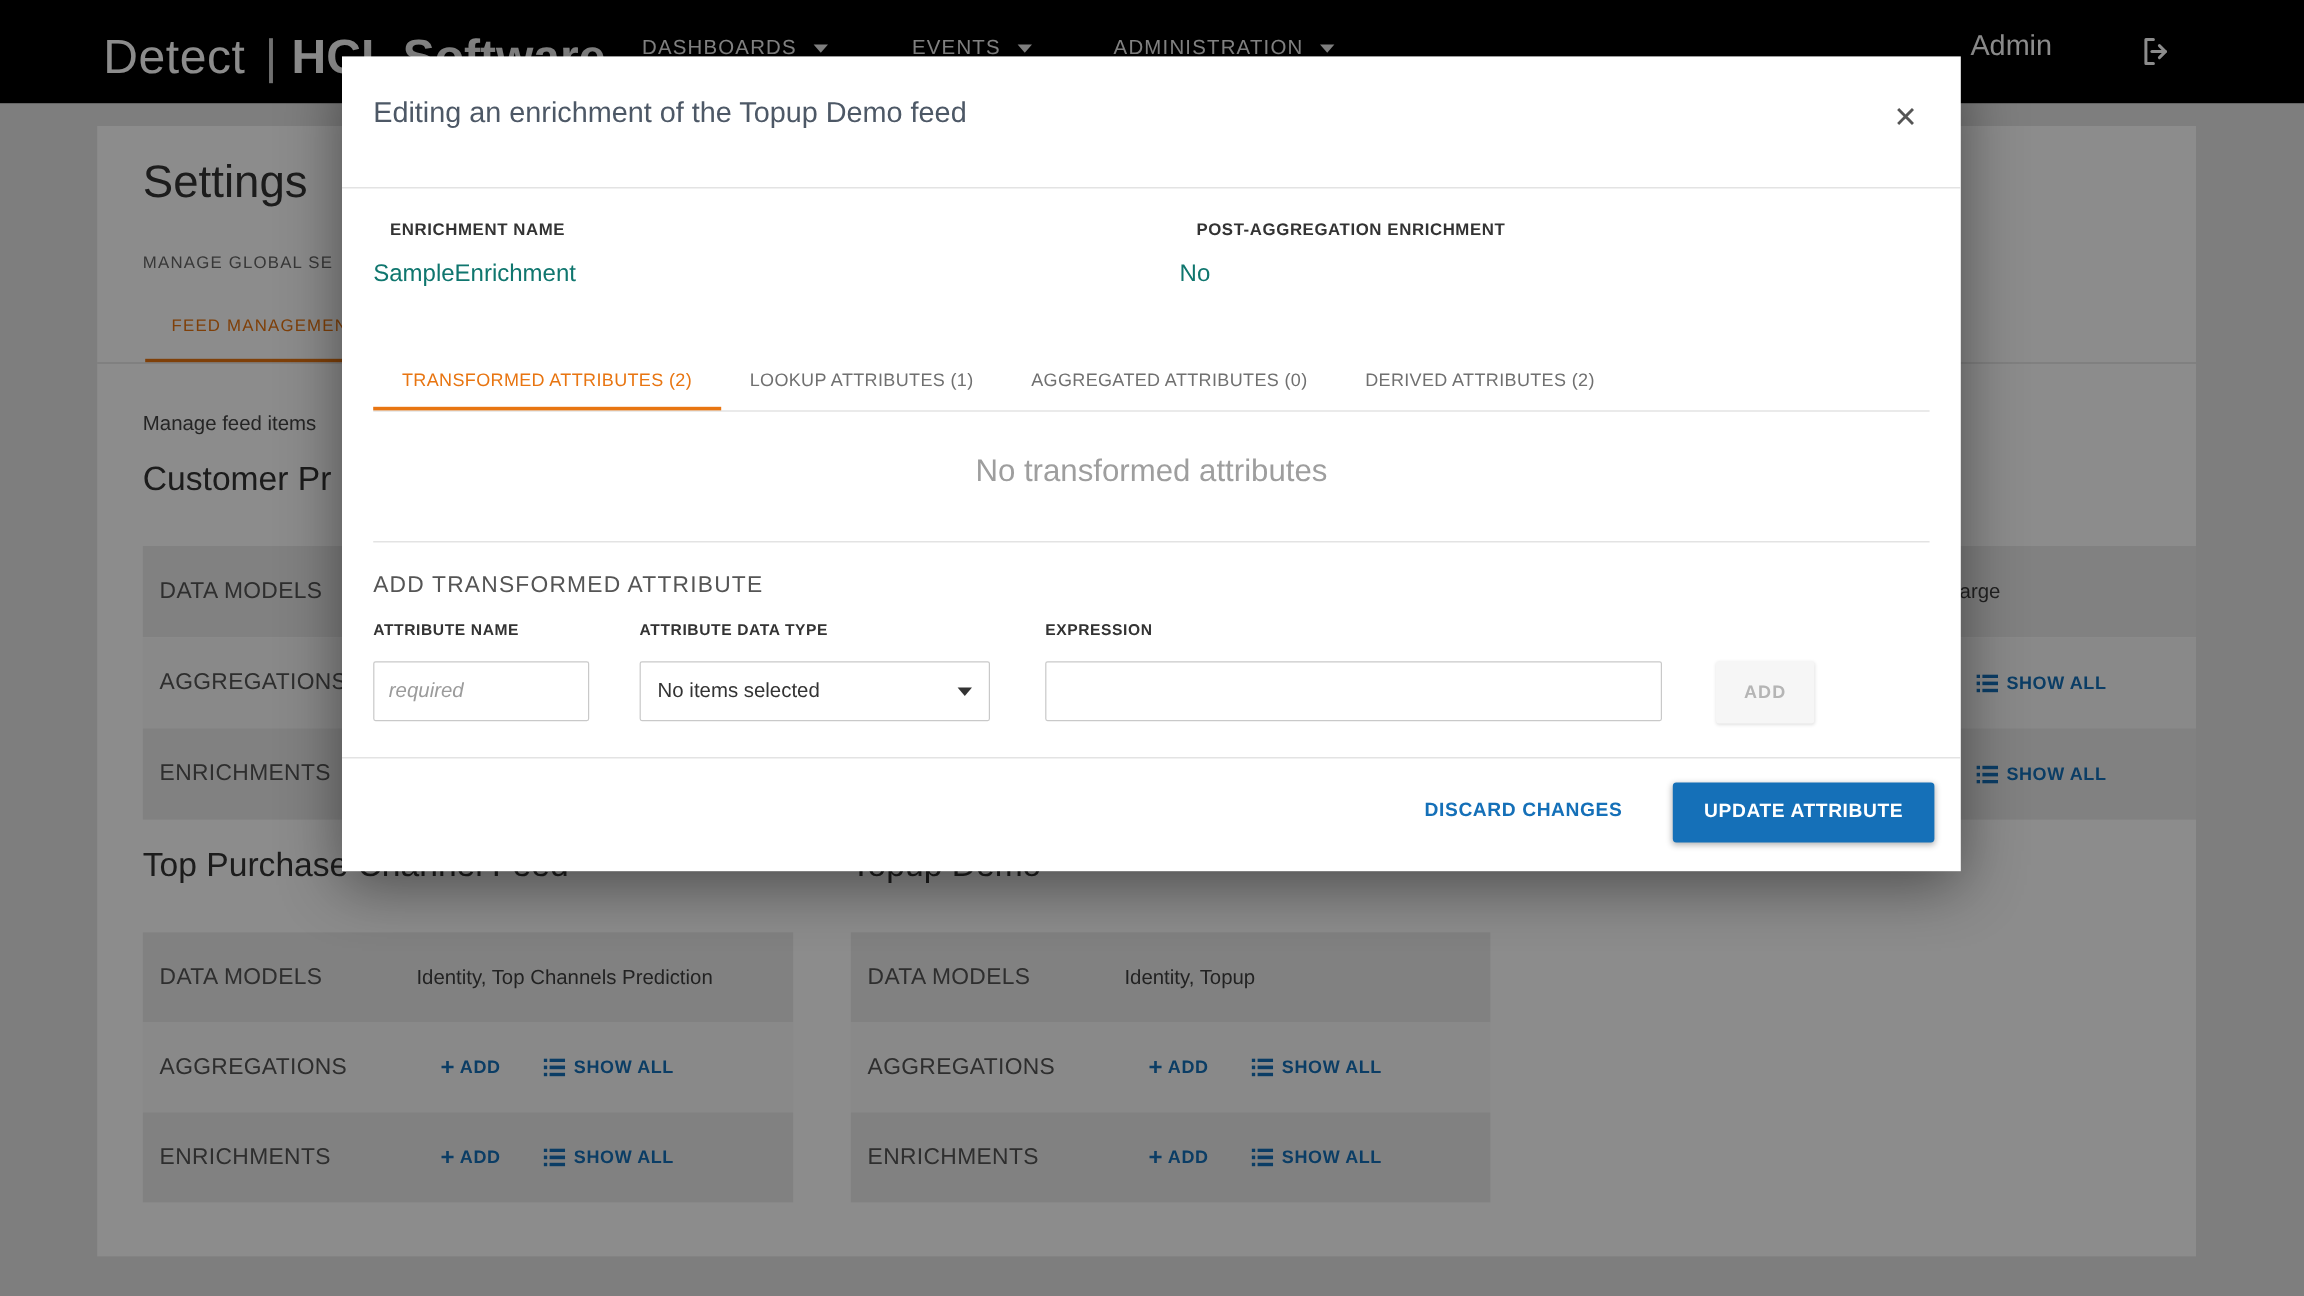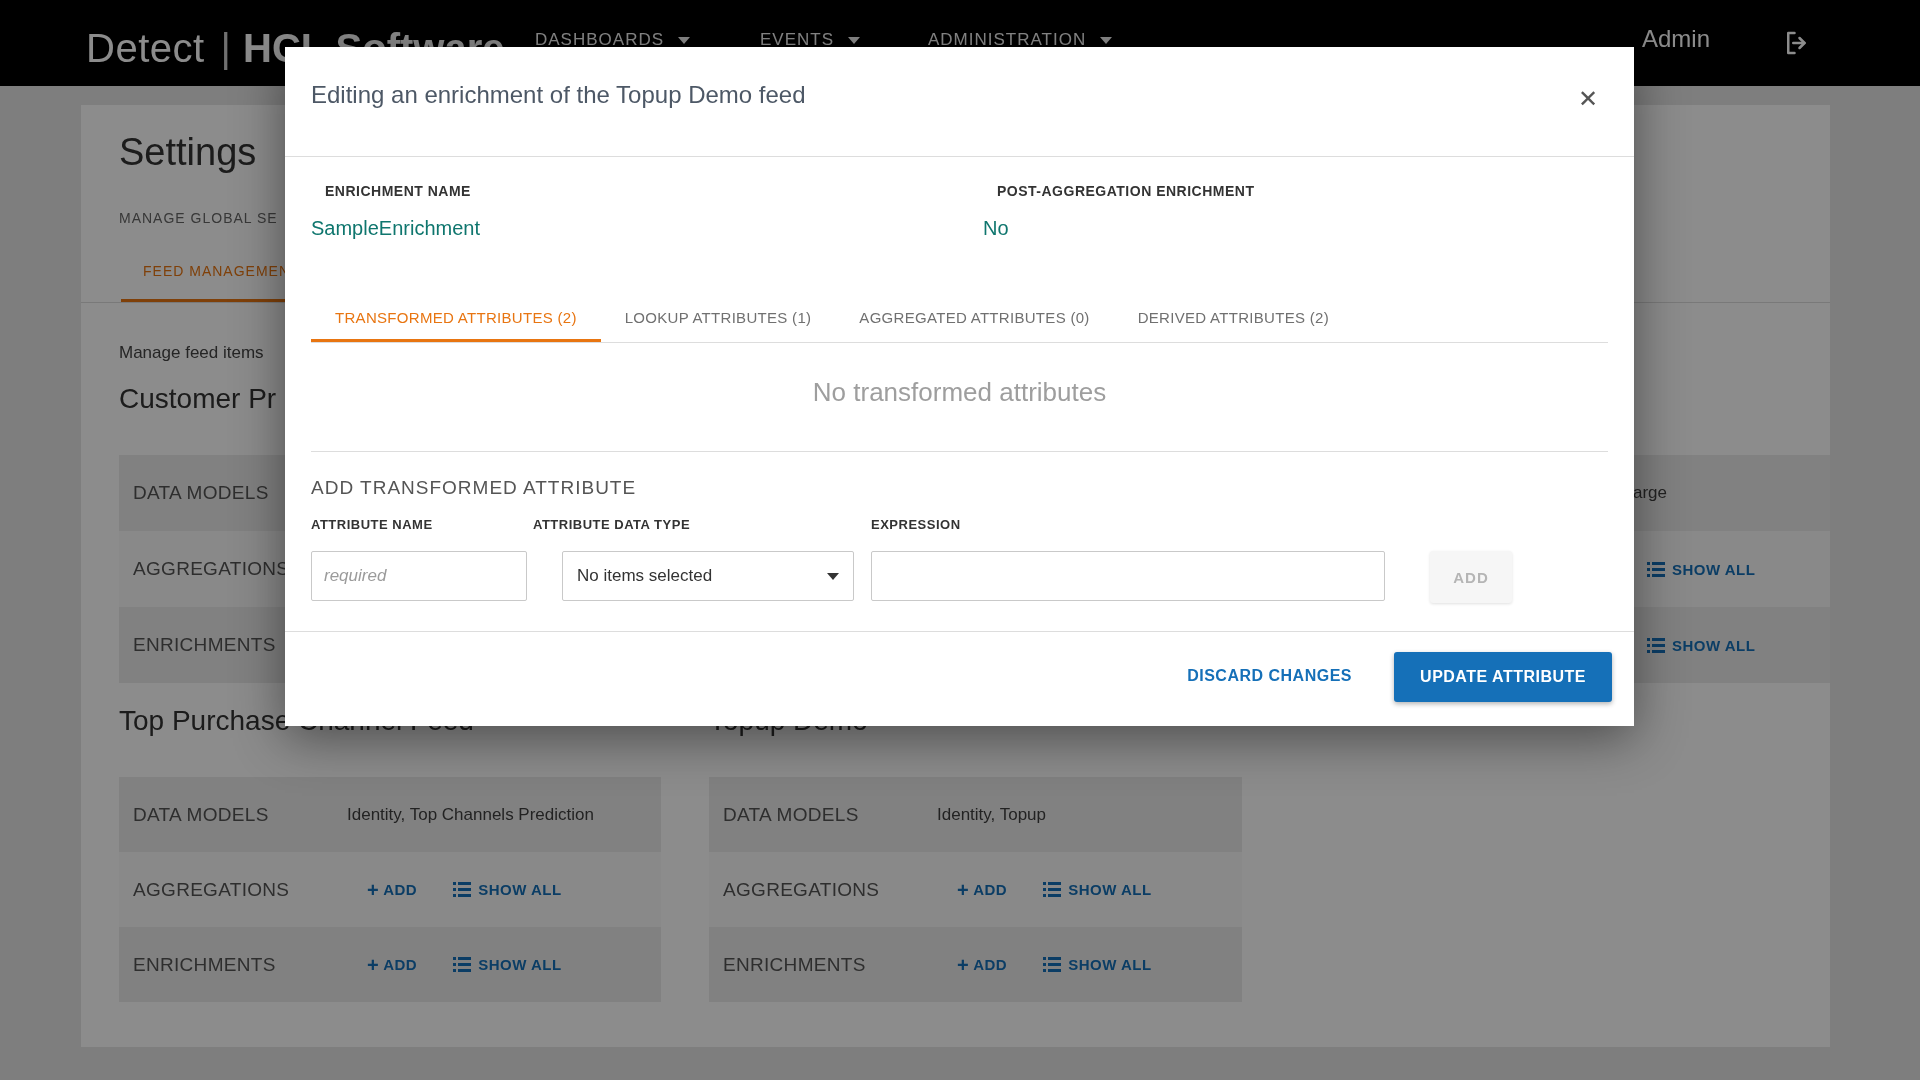--- a/index.html
+++ b/index.html
@@ -62,21 +62,21 @@
   .mtabs { position:absolute; left:26px; top:262px; width:1297px; display:flex; border-bottom:1px solid #ddd; }
   .mtab { padding:0 24px 16px; font-size:15px; letter-spacing:0.3px; color:#707070; cursor:pointer; white-space:nowrap; }
   .mtab.active { color:#e87511; border-bottom:3px solid #e87511; padding-bottom:13px; }
 
   .empty-state { position:absolute; left:0; top:330px; width:100%; text-align:center; font-size:26px; color:#9e9e9e; }
   .m-divider { position:absolute; height:0; border-top:1px solid #ddd; }
   .add-section-title { position:absolute; left:26px; top:430px; font-size:19px; color:#555; letter-spacing:1px; }
   .f-label { position:absolute; top:470px; font-size:13px; font-weight:700; color:#333; letter-spacing:0.5px; }
   .m-input { position:absolute; top:504px; height:50px; border:1px solid #c9c9c9; border-radius:2px; padding:0 12px; font-size:17px; color:#333; font-family:"Liberation Sans", sans-serif; background:#fff; }
   .m-input::placeholder { font-style:italic; color:#9b9b9b; }
-  .m-select { position:absolute; top:504px; height:50px; border:1px solid #c9c9c9; border-radius:2px; padding:0 14px; display:flex; align-items:center; justify-content:space-between; font-size:17px; color:#333; cursor:pointer; background:#fff;margin-left:29px; }
+  .m-select { position:absolute; top:504px; height:50px; border:1px solid #c9c9c9; border-radius:2px; padding:0 14px; display:flex; align-items:center; justify-content:space-between; font-size:17px; color:#333; cursor:pointer; background:#fff; }
   .select-caret { width:0; height:0; border-left:6px solid transparent; border-right:6px solid transparent; border-top:7px solid #333; margin-left:12px; }
   .add-btn { position:absolute; left:1145px; top:504px; width:82px; height:52px; background:#f6f6f6; color:#b5b5b5; border:none; border-radius:3px; font-size:15px; font-weight:600; letter-spacing:1px; font-family:"Liberation Sans", sans-serif; box-shadow:0 1px 3px rgba(0,0,0,0.12); cursor:default; }
   .discard-link { position:absolute; right:282px; top:620px; color:#1570b8; font-size:16px; font-weight:600; letter-spacing:0.5px; cursor:pointer; white-space:nowrap; }
   .update-btn { position:absolute; right:22px; top:605px; height:50px; padding:0 26px; background:#1570b8; color:#fff; border:none; border-radius:3px; font-size:16px; font-weight:600; letter-spacing:0.5px; font-family:"Liberation Sans", sans-serif; box-shadow:0 2px 5px rgba(0,0,0,0.3); cursor:pointer; }
 </style>
 </head>
 <body>
 
 <header class="navbar">
   <div class="brand">
@@ -268,21 +268,21 @@
   <div class="empty-state">No transformed attributes</div>
 
   <div class="m-divider" style="left:26px; top:404px; width:1297px"></div>
 
   <div class="add-section-title">ADD TRANSFORMED ATTRIBUTE</div>
 
   <div class="f-label" style="left:26px">ATTRIBUTE NAME</div>
   <div class="f-label" style="left:248px">ATTRIBUTE DATA TYPE</div>
   <div class="f-label" style="left:586px">EXPRESSION</div>
 
-  <input class="m-input" style="left: 26px; width: 216px;" placeholder="required">
+  <input class="m-input" style="left: 26px; width: 180px;" placeholder="required">
   <div class="m-select" style="left:248px; width:292px">
     <span>No items selected</span>
     <span class="select-caret"></span>
   </div>
   <input class="m-input" style="left: 586px; width: 514px;">
   <button class="add-btn">ADD</button>
 
   <div class="m-divider" style="left:0; top:584px; width:1349px"></div>
 
   <div class="discard-link">DISCARD CHANGES</div>

